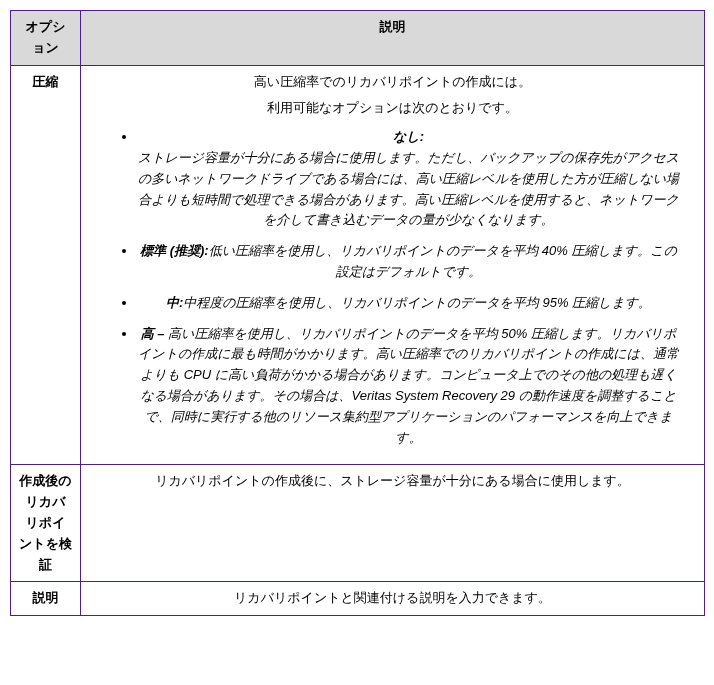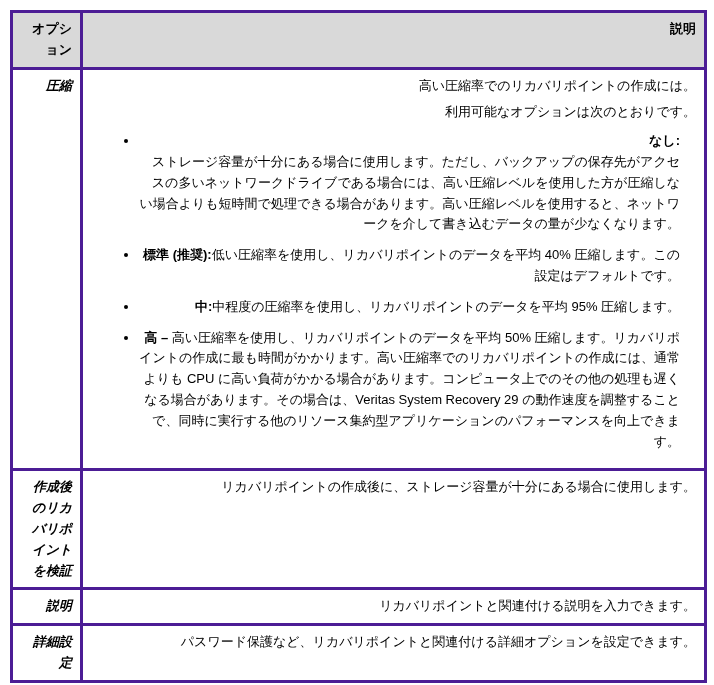--- a/index.html
+++ b/index.html
@@ -9,38 +9,38 @@
       font-size: 13px;
       line-height: 1.6;
       color: #000;
     }
     table {
       border-collapse: collapse;
       width: 694px;
       table-layout: fixed;
     }
     th, td {
-      border: 3px solid #4c1d95;
+      border: 1px solid #4c1d95;
       padding: 6px 8px;
       vertical-align: top;
-      text-align: right;
+      text-align: center;
     }
     th {
       background-color: #d9d9d9;
       font-weight: bold;
     }
     col.c1 { width: 70px; }
     col.c2 { width: 624px; }
     .rowlabel {
       font-weight: bold;
-      font-style: italic;
     }
     ul {
       margin: 8px 16px;
       padding-left: 32px;
+      font-style: italic;
     }
     li {
       margin-bottom: 10px;
     }
     .b { font-weight: bold; }
     .intro { margin: 0 0 6px 0; }
   </style>
 </head>
 <body>
 
@@ -79,18 +79,14 @@
       </td>
     </tr>
     <tr>
       <td class="rowlabel">作成後のリカバリポイントを検証</td>
       <td>リカバリポイントの作成後に、ストレージ容量が十分にある場合に使用します。</td>
     </tr>
     <tr>
       <td class="rowlabel">説明</td>
       <td>リカバリポイントと関連付ける説明を入力できます。</td>
     </tr>
-    <tr>
-      <td class="rowlabel">詳細設定</td>
-      <td>パスワード保護など、リカバリポイントと関連付ける詳細オプションを設定できます。</td>
-    </tr>
   </tbody>
 </table>
 
 </body></html>

